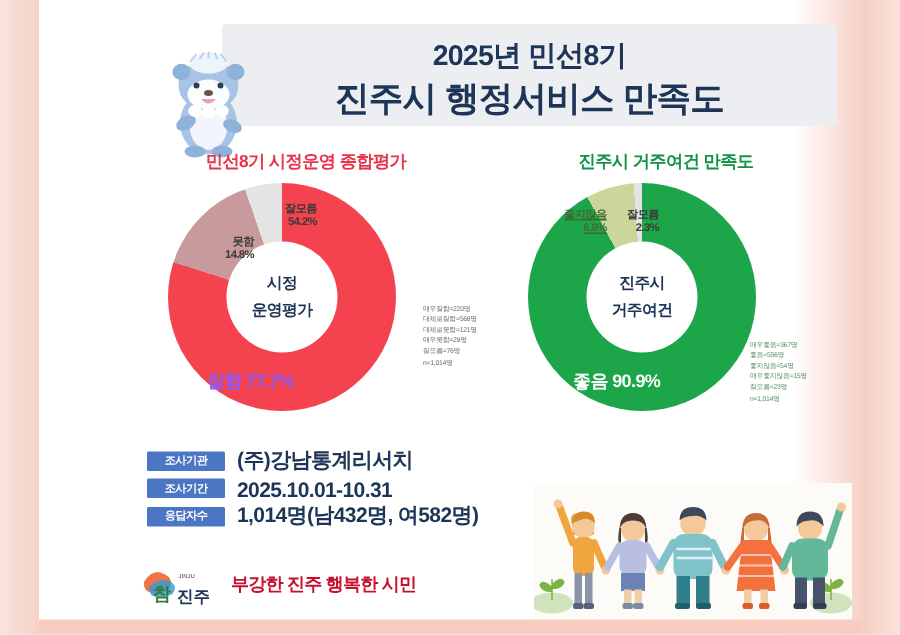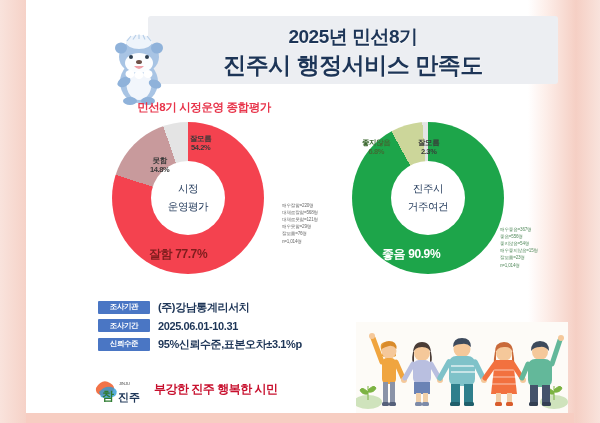--- a/index.html
+++ b/index.html
@@ -77,39 +77,39 @@
   .donut { width: 152px; height: 152px; border-radius: 50%; }
   .donut-hole {
     position: absolute; left: 50%; top: 50%;
     transform: translate(-50%,-50%);
     width: 74px; height: 74px; border-radius: 50%;
     background: #ffffff;
     display: flex; flex-direction: column;
     align-items: center; justify-content: center;
     gap: 4px;
   }
-  .hole-line { font-size: 10.5px; font-weight: normal; color: #1d3557; letter-spacing: -0.4px; }
+  .hole-line { font-size: 10.5px; font-weight: bold; color: #1d3557; letter-spacing: -0.4px; }
 
   .slice-label {
     position: absolute;
-    text-align: center;
+    text-align: right;
     font-size: 7.5px;
     font-weight: bold;
     line-height: 1.25;
     letter-spacing: -0.4px;
     color: #3a3a3a;
   }
   .slice-label .pct { display: block; }
   .main-label {
     position: absolute;
     font-size: 12px;
     font-weight: bold;
     letter-spacing: -0.4px;
   }
-  .main-label.lf { left: 95px; top: 130px; color: #7f1d1d; }
+  .main-label.lf { left: 84px; top: 130px; color: #8b5cf6; }
   .main-label.rt { left: 88px; top: 130px; color: #ffffff; }
 
   .note {
     position: absolute;
     font-size: 4.6px;
     line-height: 1.55;
     letter-spacing: -0.2px;
     white-space: pre-line;
   }
   .note.lf { left: 228px; top: 86px; color: #6d6d6d; }
@@ -123,21 +123,21 @@
     background: #4a76c4;
     color: #ffffff;
     font-size: 7.5px;
     font-weight: bold;
     letter-spacing: -0.4px;
     display: flex; align-items: center; justify-content: center;
     border-radius: 1px;
   }
   .info-val {
     margin-left: 8px;
-    font-size: 11px;
+    font-size: 14px;
     font-weight: bold;
     color: #1d3557;
     letter-spacing: -0.4px;
   }
 
   
   .footer { position: absolute; left: 66px; top: 372px; display: flex; align-items: center; gap: 8px; }
   .footer-slogan {
     font-size: 12px; font-weight: bold; color: #c8102e; letter-spacing: -0.5px;
   }
@@ -176,20 +176,21 @@
           <ellipse cx="39" cy="45" rx="4.5" ry="4" fill="#ffffff"></ellipse>
           <ellipse cx="48" cy="44" rx="4.5" ry="4" fill="#ffffff"></ellipse>
         </svg>
       </div>
 
       <div class="title-line title-1">2025년 민선8기</div>
       <div class="title-line title-2">진주시 행정서비스 만족도</div>
     </div>
 
     <div class="sec-head left">민선8기 시정운영 종합평가</div>
+    <div class="sec-head right">진주시 거주여건 만족도</div>
 
     <div class="chart-block left">
       <div class="donut-wrap">
         <div class="donut" id="donut-left" style="background: conic-gradient(rgb(244, 66, 79) 8deg, rgb(244, 66, 79) 287.72deg, rgb(200, 154, 156) 287.72deg, rgb(200, 154, 156) 341deg, rgb(228, 228, 228) 341deg, rgb(228, 228, 228) 368deg);"></div>
         <div class="donut-hole">
           <span class="hole-line">시정</span>
           <span class="hole-line">운영평가</span>
         </div>
       </div>
       <div class="slice-label" style="left:96px; top:40px;">
@@ -210,21 +211,21 @@
     </div>
 
     <div class="chart-block right">
       <div class="donut-wrap">
         <div class="donut" id="donut-right" style="background: conic-gradient(rgb(29, 165, 74) 4deg, rgb(29, 165, 74) 331.24deg, rgb(204, 214, 154) 331.24deg, rgb(204, 214, 154) 355.72deg, rgb(228, 228, 228) 355.72deg, rgb(228, 228, 228) 364deg);"></div>
         <div class="donut-hole">
           <span class="hole-line">진주시</span>
           <span class="hole-line">거주여건</span>
         </div>
       </div>
-      <div class="slice-label" style="left:68px; top:22px; color:#3f6b33;">
+      <div class="slice-label" style="left:82px; top:22px; color:#3f6b33;text-decoration:underline;">
         <span>좋지않음</span>
         <span class="pct">6.8%</span>
       </div>
       <div class="slice-label" style="left:124px; top:22px;">
         <span>잘모름</span>
         <span class="pct">2.3%</span>
       </div>
       <div class="main-label rt">좋음 90.9%</div>
       <div class="note rt">매우좋음=367명
 좋음=556명
@@ -234,25 +235,25 @@
 n=1,014명</div>
     </div>
 
     <div class="info">
       <div class="info-row">
         <div class="info-key">조사기관</div>
         <div class="info-val">(주)강남통계리서치</div>
       </div>
       <div class="info-row">
         <div class="info-key">조사기간</div>
-        <div class="info-val">2025.06.01-10.31</div>
+        <div class="info-val">2025.10.01-10.31</div>
       </div>
       <div class="info-row">
-        <div class="info-key">신뢰수준</div>
-        <div class="info-val">95%신뢰수준,표본오차±3.1%p</div>
+        <div class="info-key">응답자수</div>
+        <div class="info-val">1,014명(남432명, 여582명)</div>
       </div>
     </div>
 
     <div class="footer">
       <div class="logo">
         <svg viewBox="0 0 54 34" width="54" height="34">
           <path d="M4 16 Q10 6 18 11 Q24 14 21 20 Q16 26 8 23 Q3 21 4 16 Z" fill="#f05a28" opacity="0.85"></path>
           <path d="M7 20 Q14 12 22 16 Q27 19 23 24 Q16 28 9 25 Z" fill="#2e9bd6" opacity="0.8"></path>
           <text x="10" y="28" font-size="12" font-weight="bold" fill="#2f7d32" font-family="Liberation Sans, sans-serif">참</text>
           <text x="26" y="29" font-size="11" font-weight="bold" fill="#1d3557" font-family="Liberation Sans, sans-serif">진주</text>

